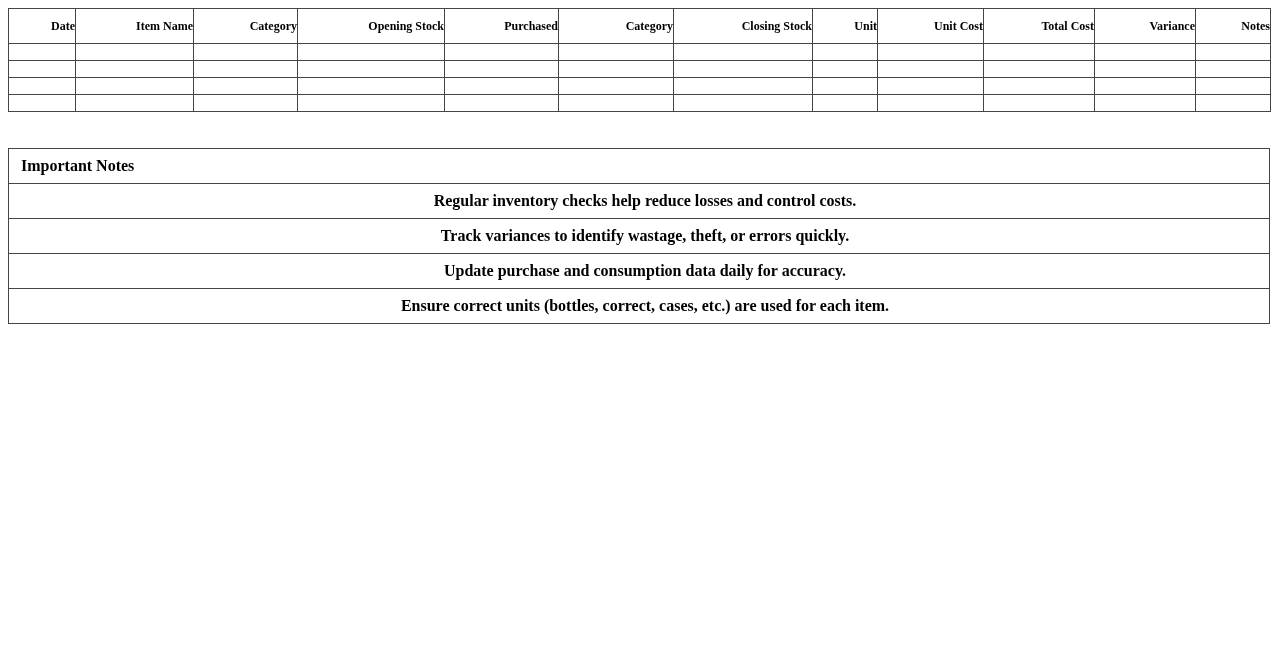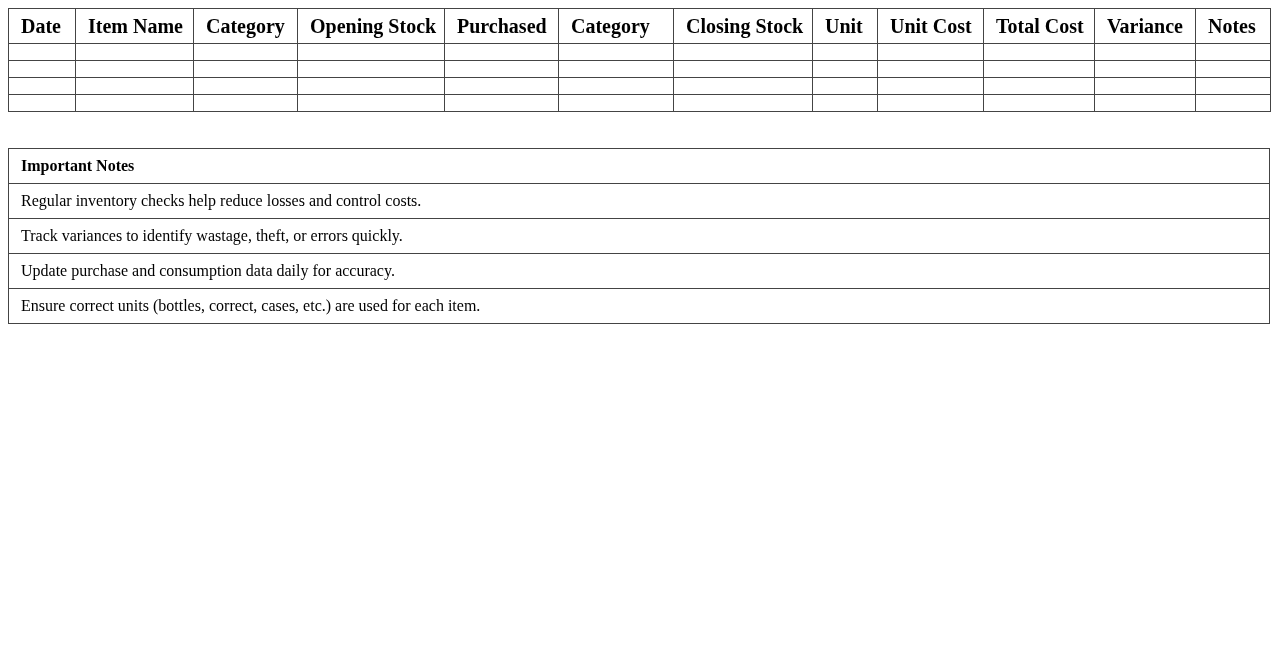--- a/index.html
+++ b/index.html
@@ -5,31 +5,31 @@
     html, body { margin: 0; padding: 0; background: #ffffff; }
     body {
       width: 1278px; height: 650px; position: relative; overflow: hidden;
       font-family: "Liberation Serif", "DejaVu Serif", serif;
       color: #000;
     }
     table { border-collapse: collapse; position: absolute; left: 8px; }
     td, th { border: 1px solid #444; padding: 0; }
     #inv { top: 8px; width: 1262px; table-layout: fixed; }
     #inv th {
-      height: 34px; text-align: left; font-weight: bold; font-size: 20px;
+      height: 34px; text-align: right; font-weight: bold; font-size: 12px;
       padding-left: 12px; vertical-align: middle; white-space: nowrap;
     }
     #inv td { height: 16px; }
     #notes { top: 148px; width: 1262px; }
     #notes th, #notes td {
       height: 34px; text-align: left; font-size: 16px; padding-left: 12px;
       vertical-align: middle;
     }
     #notes th { font-weight: bold; margin-left: 9px; }
-    #notes td { font-weight: normal; }
+    #notes td { font-weight: bold; text-align: center; }
   </style>
 </head>
 <body>
 
 <table id="inv">
   <colgroup>
     <col style="width:67px">
       <col style="width:118px">
       <col style="width:104px">
       <col style="width:147px">

